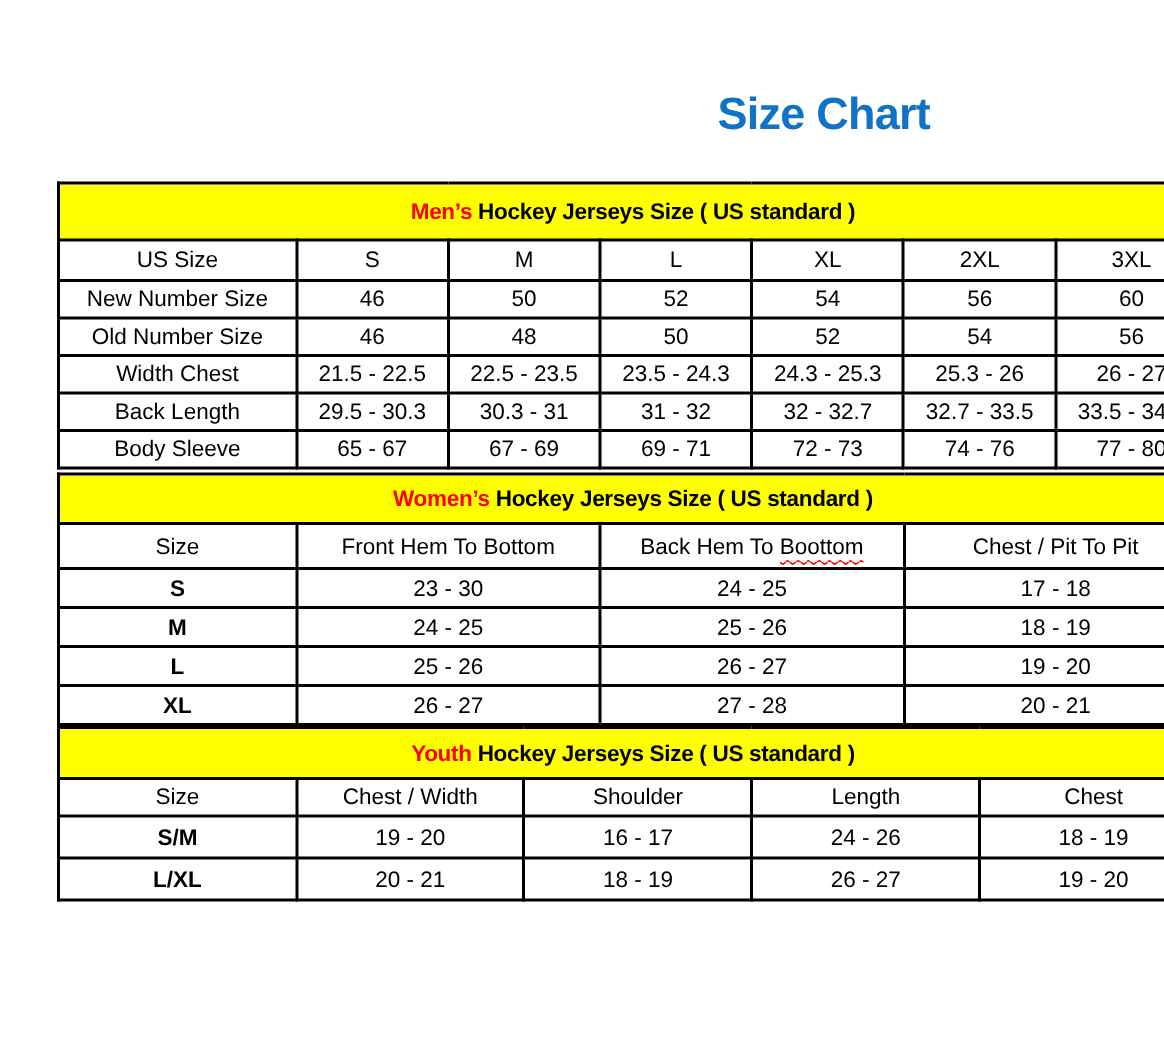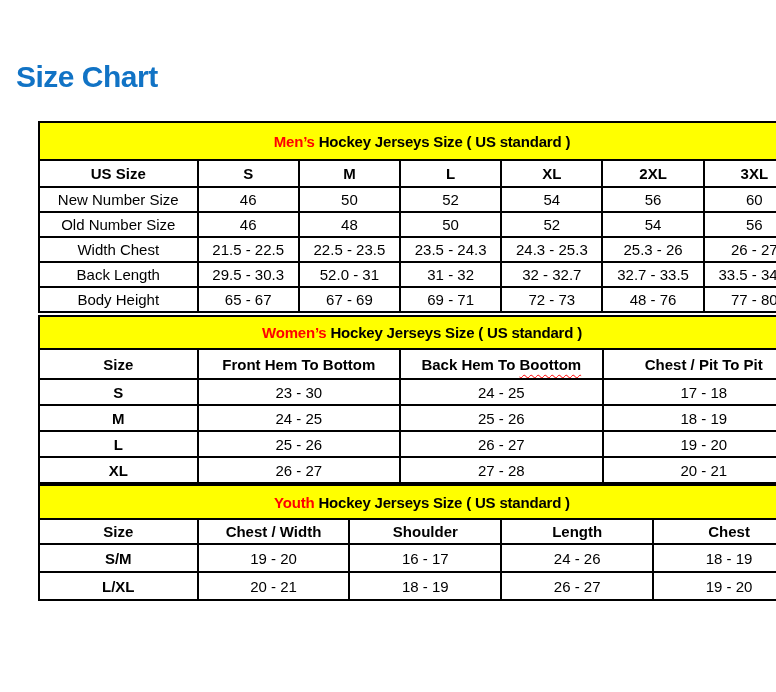--- a/index.html
+++ b/index.html
@@ -8,23 +8,23 @@
     width: 776px;
     height: 692px;
     position: relative;
     font-family: "Liberation Sans", sans-serif;
     color: #000;
     overflow: hidden;
   }
   .page-title {
     position: absolute;
     top: 60px;
-    left: 16px;
+    left: 0;
     width: 620px;
-    text-align: left;
+    text-align: right;
     font-size: 30px;
     font-weight: bold;
     letter-spacing: -0.5px;
     color: var(--title-blue, #1173C5);
   }
   .tables-wrap {
     position: absolute;
     top: 121px;
     left: 38px;
     width: 768px;
@@ -43,21 +43,21 @@
     overflow: hidden;
     white-space: nowrap;
   }
   .band-cell {
     background: var(--band-yellow, #FFFF00);
     font-weight: bold;
     font-size: 17px;
     letter-spacing: -0.2px;
   }
   .band-cell .hl { color: var(--highlight-red, #FF0000); }
-  .header-row th { font-weight: bold; }
+  .header-row th { font-weight: normal; }
   .data-row td { font-weight: normal; }
   
   .table-womens .data-row td.row-label,
   .table-youth  .data-row td.row-label { font-weight: bold; }
   .table-mens   .data-row td.row-label { font-weight: normal; text-align: center; }
   
   .table-mens   .band-cell  { height: 38px; }
   .table-mens   .header-row th { height: 27px; }
   .table-mens   .data-row td   { height: 25px; }
   .table-womens .band-cell  { height: 33px; margin-top: 47px; }
@@ -125,33 +125,33 @@
           <td>21.5 - 22.5</td>
           <td>22.5 - 23.5</td>
           <td>23.5 - 24.3</td>
           <td>24.3 - 25.3</td>
           <td>25.3 - 26</td>
           <td>26 - 27</td>
         </tr>
         <tr class="data-row">
           <td class="row-label">Back Length</td>
           <td>29.5 - 30.3</td>
-          <td>52.0 - 31</td>
+          <td>30.3 - 31</td>
           <td>31 - 32</td>
           <td>32 - 32.7</td>
           <td>32.7 - 33.5</td>
           <td>33.5 - 34.6</td>
         </tr>
         <tr class="data-row">
-          <td class="row-label">Body Height</td>
+          <td class="row-label">Body Sleeve</td>
           <td>65 - 67</td>
           <td>67 - 69</td>
           <td>69 - 71</td>
           <td>72 - 73</td>
-          <td>48 - 76</td>
+          <td>74 - 76</td>
           <td>77 - 80</td>
         </tr>
       </tbody>
     </table>
     <table class="size-table table-womens">
       <colgroup>
         <col style="width: 20.7%;">
         <col>
         <col>
         <col>

